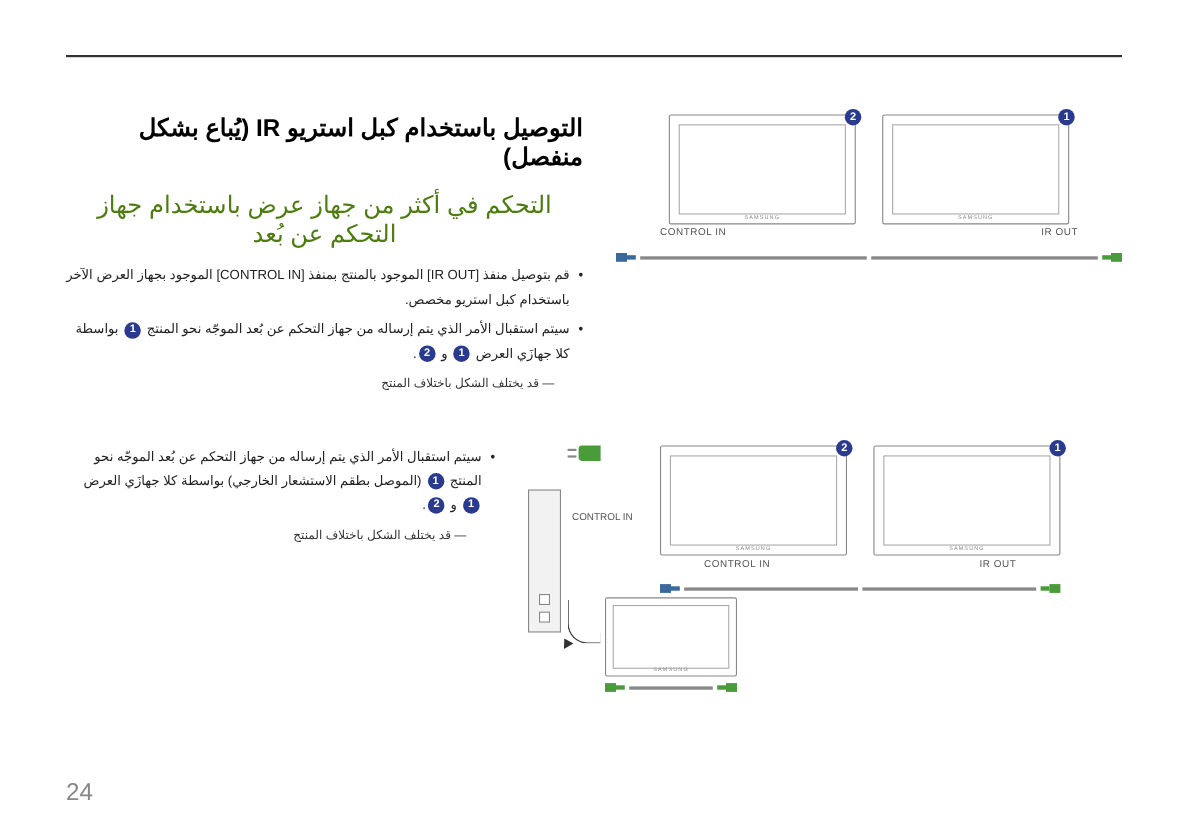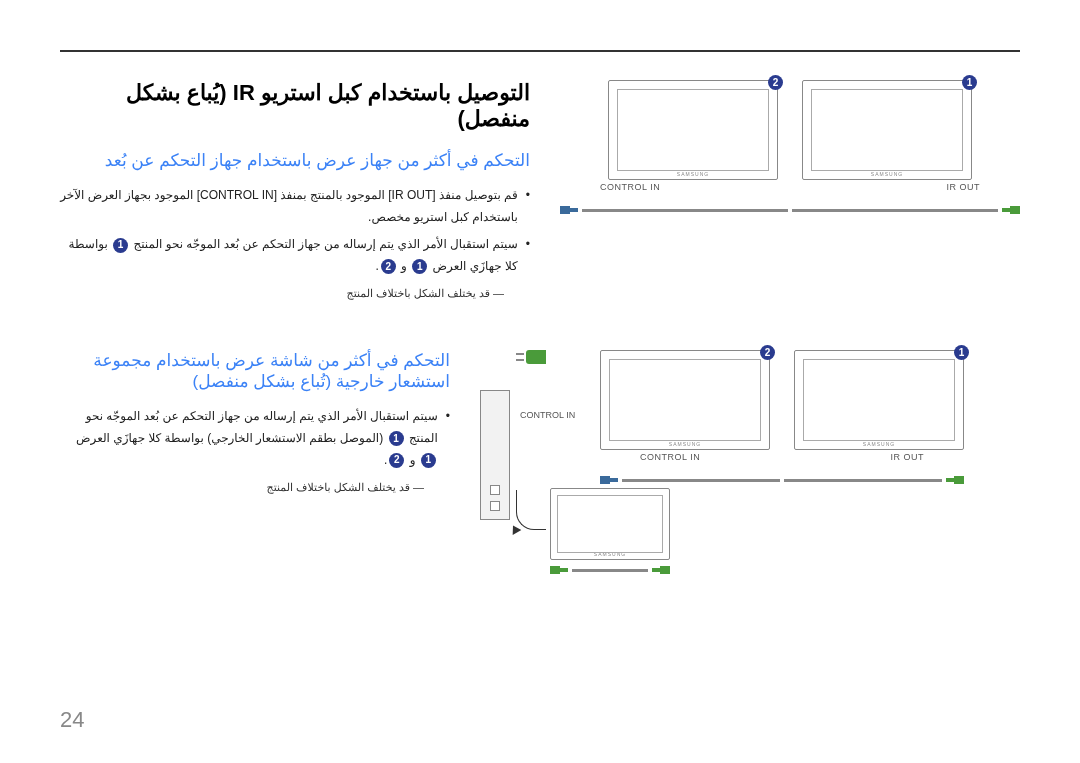--- a/index.html
+++ b/index.html
@@ -20,24 +20,24 @@
   background: #333;
 }
 .section-title {
   font-size: 22px;
   font-weight: 700;
   color: #000;
   margin-bottom: 18px;
   text-align: right;
 }
 .sub-heading {
-  font-size: 17px;
-  color: #3b82f6;
+  font-size: 22px;
+  color: #4d7c0f;
   margin-bottom: 14px;
-  text-align: right;
+  text-align: center;
   font-weight: 500;
 }
 .body-text {
   font-size: 12px;
   color: #222;
   text-align: right;
   line-height: 1.8;
 }
 .bullet-item {
   display: flex;
@@ -70,21 +70,21 @@
 .page-num {
   position: absolute;
   bottom: 30px;
   left: 60px;
   font-size: 22px;
   color: #888;
   direction: ltr;
   margin-top: 36px;
 }
 .content {
-  margin-top: 40px;
+  margin-top: 64px;
 }
 .row {
   display: flex;
   flex-direction: row-reverse;
   align-items: flex-start;
   gap: 30px;
   margin-bottom: 50px;
 }
 .text-col { flex: 1; }
 .diagram-col {
@@ -323,21 +323,20 @@
         <span class="cable-wire" style="width:100px"></span>
         <span class="cable-wire" style="width:100px"></span>
         <span class="jack blue rev"></span>
       </div>
     </div>
   </div>
 </div>
 
 <div class="row">
   <div class="text-col">
-    <h3 class="sub-heading">التحكم في أكثر من شاشة عرض باستخدام مجموعة استشعار خارجية (تُباع بشكل منفصل)</h3>
     <div class="body-text">
       <div class="bullet-item">
         <span>•</span>
         <span>
           <span>سيتم استقبال الأمر الذي يتم إرساله من جهاز التحكم عن بُعد الموجّه نحو المنتج</span>
           <span class="num-badge">1</span>
           <span>(الموصل بطقم الاستشعار الخارجي) بواسطة كلا جهازَي العرض</span>
           <span class="num-badge">1</span>
           <span>و</span>
           <span class="num-badge">2</span>.

